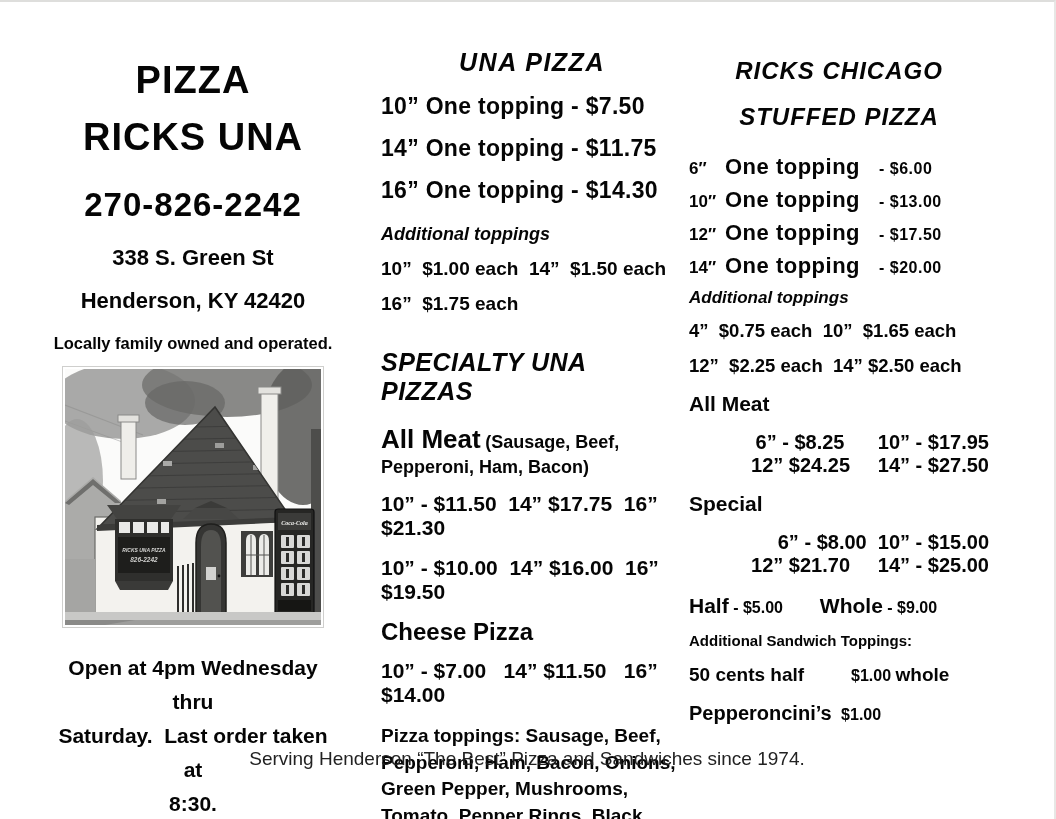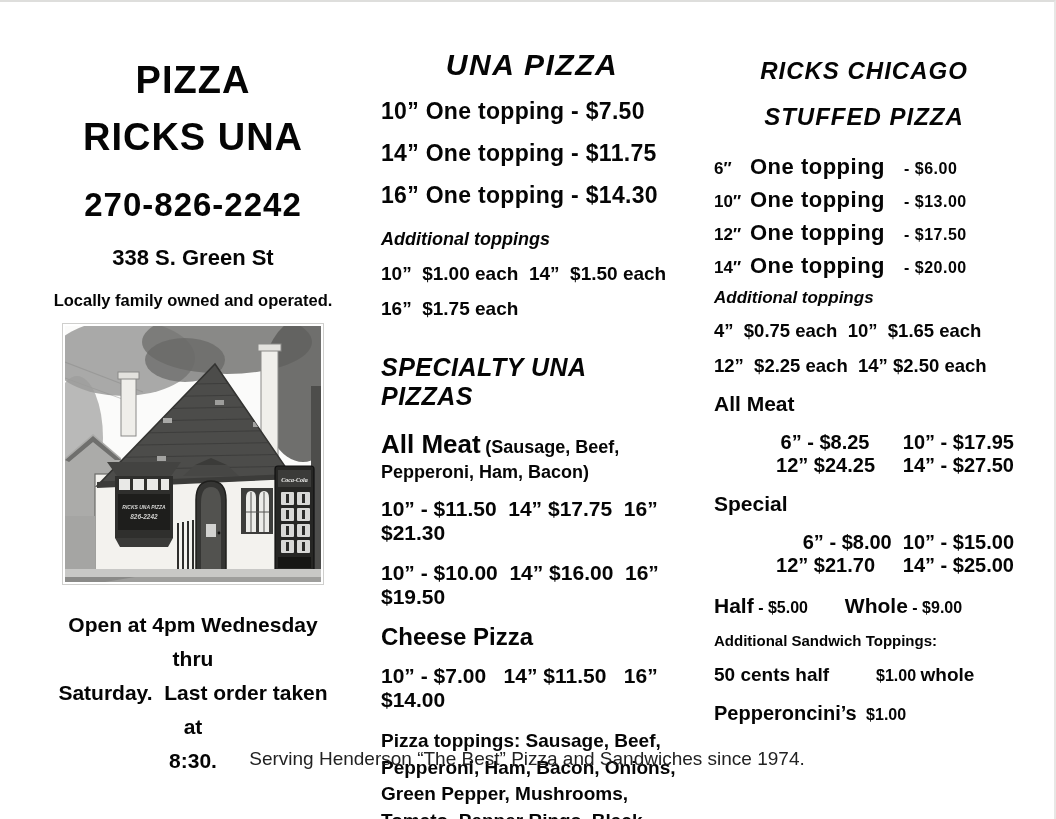--- a/index.html
+++ b/index.html
@@ -18,34 +18,34 @@
   .phone { font-size:33px; font-weight:bold; margin-top:20px; letter-spacing:1px; }
   .addr { font-size:22px; font-weight:bold; margin-top:21px; }
   .addr2 { font-size:22px; font-weight:bold; margin-top:17px; }
   .owned { font-size:16.5px; font-weight:bold; margin-top:20px; }
   .photo { margin:13px auto 0 auto; width:262px; background:#fff; border:1px solid #cfcfcd; padding:2px; }
   .photo svg { display:block; }
   .hours { font-size:21px; font-weight:bold; line-height:34px; margin-top:23px; }
 
   
   .col-mid { position:absolute; left:381px; top:46px; width:302px; }
-  .mid-title { font-size:30px; font-weight:bold; font-style:italic; letter-spacing:1.5px; text-align:center; margin-bottom:16px; }
+  .mid-title { font-size:25px; font-weight:bold; font-style:italic; letter-spacing:1.5px; text-align:center; margin-bottom:16px; }
   .mid-line { font-size:23px; font-weight:bold; margin-bottom:15px; letter-spacing:0.3px; }
   .mid-addl-head { font-size:18px; font-weight:bold; font-style:italic; margin:20px 0 13px 0; }
   .mid-addl { font-size:19px; font-weight:bold; margin-bottom:13px; }
   .mid-spec-head { font-size:25px; font-weight:bold; font-style:italic; letter-spacing:0.5px; margin:33px 0 21px 0; }
   .item-block { margin-bottom:10px; line-height:24px; }
   .item-name { font-size:26px; font-weight:bold; }
   .item-name-sm { font-size:24px; font-weight:bold; }
   .item-ing { font-size:18px; font-weight:bold; }
   .mid-prices { font-size:21px; font-weight:bold; margin:12px 0 16px 0; }
   .toppings-note { font-size:19px; font-weight:bold; line-height:26.5px; margin-top:16px; }
 
   
-  .col-right { position:absolute; left:714px; top:46px; width:300px; }
+  .col-right { position:absolute; left:689px; top:46px; width:300px; }
   .rt-title { font-size:24px; font-weight:bold; font-style:italic; letter-spacing:1px; text-align:center; line-height:46px; }
   .rt-rows { margin-top:14px; }
   .rt-row { display:flex; align-items:baseline; margin-bottom:7px; }
   .rt-size { font-size:17px; font-weight:bold; width:36px; }
   .rt-label { font-size:22px; font-weight:bold; letter-spacing:0.5px; }
   .rt-price { font-size:16px; font-weight:bold; margin-left:19px; letter-spacing:0.5px; }
   .rt-addl-head { font-size:17px; font-weight:bold; font-style:italic; margin:9px 0 12px 0; }
   .rt-addl { font-size:18.5px; font-weight:bold; margin-bottom:13px; }
   .rt-sec-name { font-size:21px; font-weight:bold; margin:15px 0 15px 0; }
   .rt-price-line { font-size:20px; font-weight:bold; line-height:23px;text-align:right; }
@@ -69,20 +69,21 @@
 </head>
 <body>
 
 <div class="page">
 
   <section class="col-left">
     <div class="biz-title">PIZZA</div>
     <div class="biz-title">RICKS UNA</div>
     <div class="phone">270-826-2242</div>
     <div class="addr">338 S. Green St</div>
+    <div class="addr2">Henderson, KY 42420</div>
     <div class="owned">Locally family owned and operated.</div>
 
     <div class="photo">
       <svg width="256" height="256" viewBox="0 0 256 256">
 
         <rect x="0" y="0" width="256" height="256" fill="#fbfbfa"></rect>
 
         <line x1="0" y1="36" x2="78" y2="66" stroke="#bdbdbd" stroke-width="1.2"></line>
         <line x1="0" y1="52" x2="60" y2="74" stroke="#c7c7c7" stroke-width="1"></line>
 

